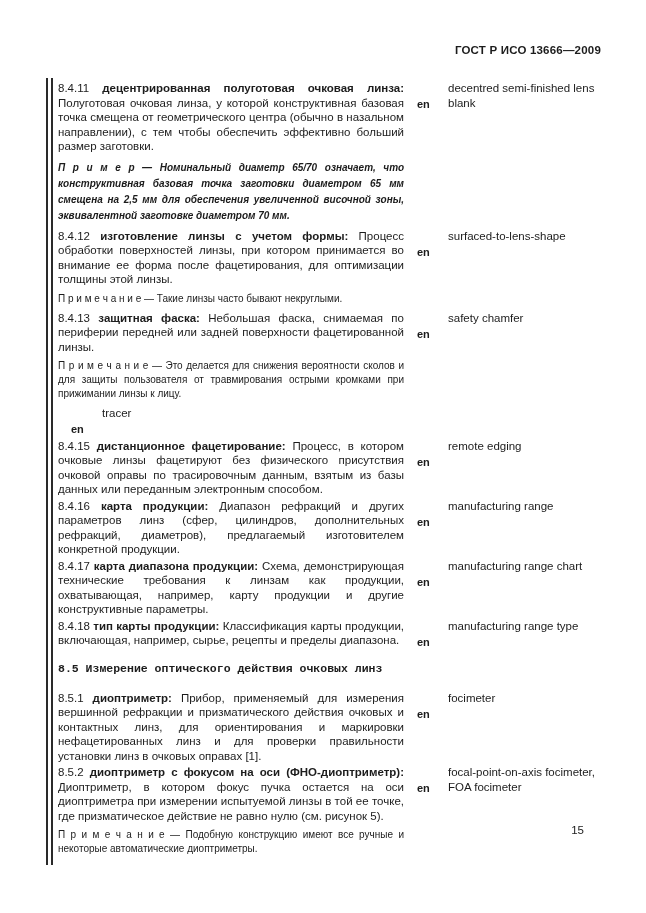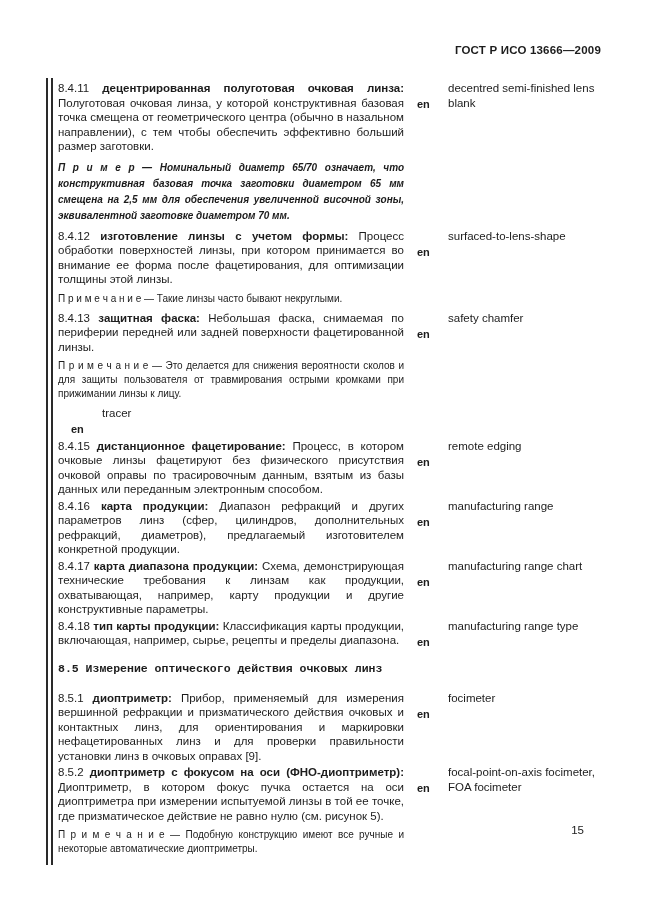--- a/index.html
+++ b/index.html
@@ -142,21 +142,21 @@
       </div>
       <div class="row entry-row">
         <p class="ru"><span>8.4.18</span> <span class="term">тип карты продукции:</span> <span>Классификация карты продукции, включающая, например, сырье, рецепты и пределы диапазона.</span></p>
         <div class="lang">en</div>
         <p class="en">manufacturing range type</p>
       </div>
       <div class="row heading-row">
         <p class="heading">8.5 Измерение оптического действия очковых линз</p>
       </div>
       <div class="row entry-row">
-        <p class="ru"><span>8.5.1</span> <span class="term">диоптриметр:</span> <span>Прибор, применяемый для измерения вершинной рефракции и призматического действия очковых и контактных линз, для ориентирования и маркировки нефацетированных линз и для проверки правильности установки линз в очковых оправах [9].</span></p>
+        <p class="ru"><span>8.5.1</span> <span class="term">диоптриметр:</span> <span>Прибор, применяемый для измерения вершинной рефракции и призматического действия очковых и контактных линз, для ориентирования и маркировки нефацетированных линз и для проверки правильности установки линз в очковых оправах [1].</span></p>
         <div class="lang">en</div>
         <p class="en">focimeter</p>
       </div>
       <div class="row entry-row">
         <p class="ru"><span>8.5.2</span> <span class="term">диоптриметр с фокусом на оси (ФНО-диоптриметр):</span> <span>Диоптриметр, в котором фокус пучка остается на оси диоптриметра при измерении испытуемой линзы в той ее точке, где призматическое действие не равно нулю (см. рисунок 5).</span></p>
         <div class="lang">en</div>
         <p class="en">focal-point-on-axis focimeter, FOA focimeter</p>
       </div>
       <div class="row note-row">
         <p class="ru note">П р и м е ч а н и е — Подобную конструкцию имеют все ручные и некоторые автоматические диоптриметры.</p>

